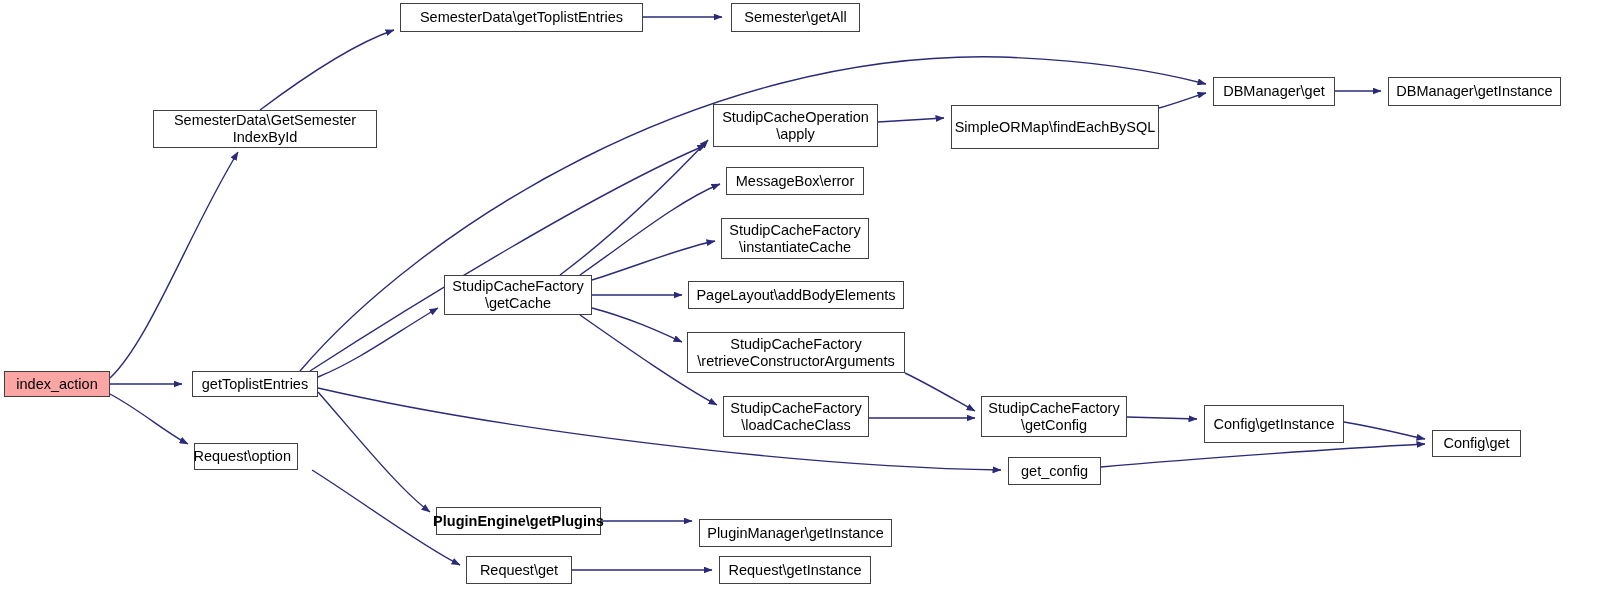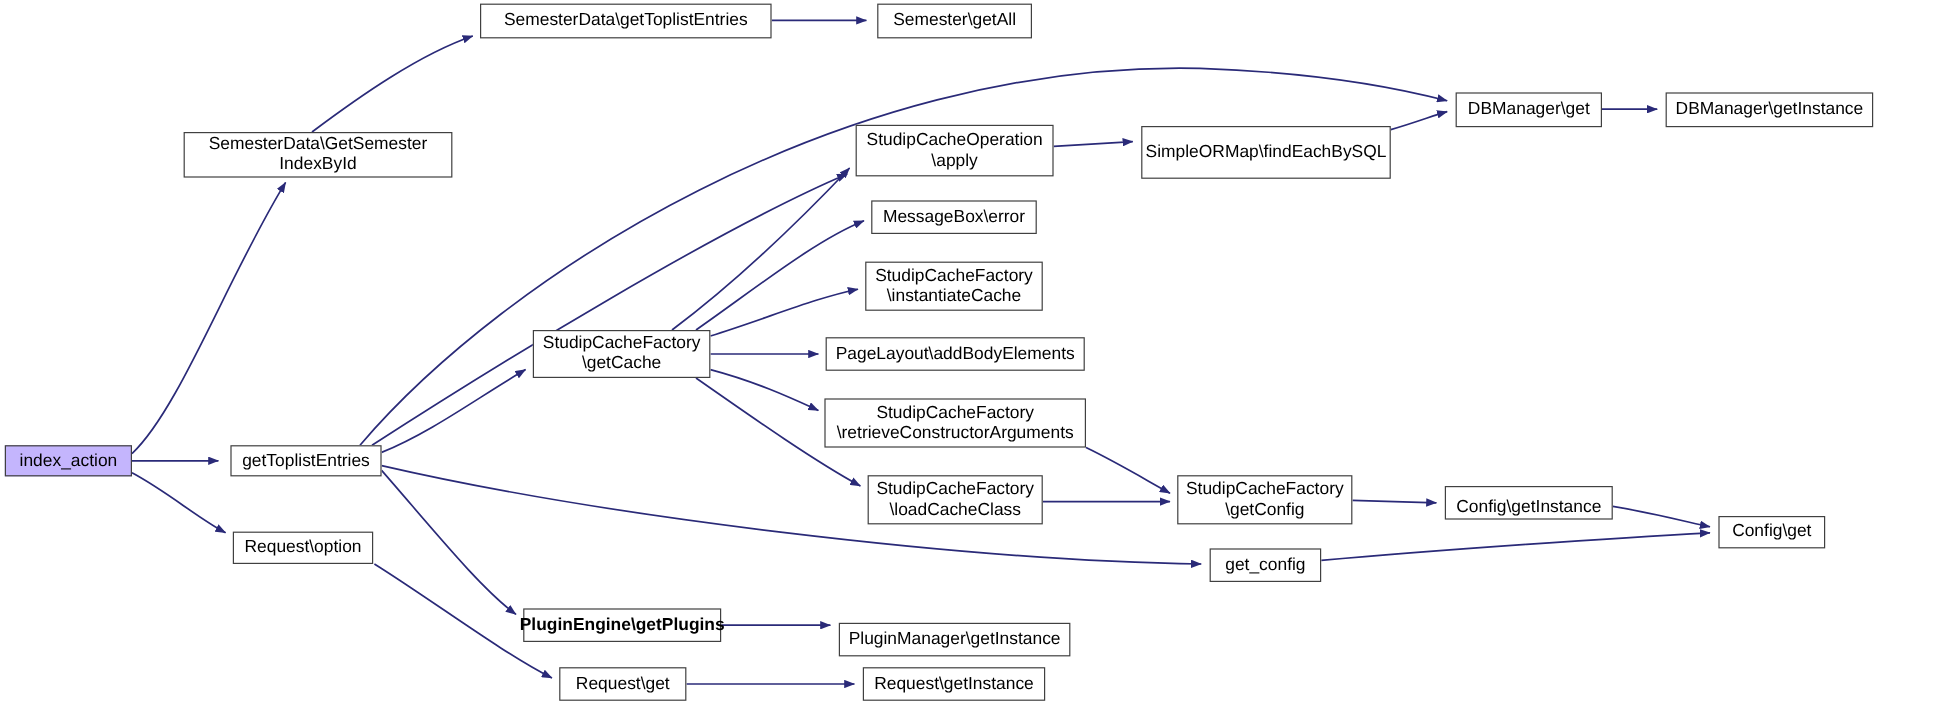--- a/index.html
+++ b/index.html
@@ -33,21 +33,21 @@
     align-items: center;
     justify-content: center;
     text-align: center;
     font-size: 14.5px;
     line-height: 17px;
     white-space: pre-line;
     letter-spacing: 0px;
     z-index: 2;
   }
   .gnode.root {
-    background: #c4b5fd;
+    background: #fca5a5;
     border: 1px solid #404040;
   }
   .gnode span {
     display: block;
     padding: 0 6px;
   }
 </style>
 </head>
 <body>
 
@@ -88,39 +88,39 @@
         <path d="M 572,570 L 712,570" fill="none" stroke="#2a2a78" stroke-width="1.4" marker-end="url(#arrowhead)"></path>
       </g>
   </svg>
   <div id="nodes-group">
       <div class="gnode root" style="left: 4px; top: 371px; width: 106px; height: 26px;"><span>index_action</span></div>
       <div class="gnode" style="left: 153px; top: 110px; width: 224px; height: 38px;"><span>SemesterData\GetSemester
 IndexById</span></div>
       <div class="gnode" style="left: 400px; top: 3px; width: 243px; height: 29px;"><span>SemesterData\getToplistEntries</span></div>
       <div class="gnode" style="left: 731px; top: 3px; width: 129px; height: 29px;"><span>Semester\getAll</span></div>
       <div class="gnode" style="left: 192px; top: 371px; width: 126px; height: 26px;"><span>getToplistEntries</span></div>
-      <div class="gnode" style="left: 194px; top: 443px; width: 117px; height: 27px;"><span>Request\option</span></div>
+      <div class="gnode" style="left: 194px; top: 443px; width: 104px; height: 27px; justify-content: flex-end;"><span>Request\option</span></div>
       <div class="gnode" style="left: 444px; top: 275px; width: 148px; height: 40px;"><span>StudipCacheFactory
 \getCache</span></div>
       <div class="gnode" style="left: 713px; top: 104px; width: 165px; height: 43px;"><span>StudipCacheOperation
 \apply</span></div>
       <div class="gnode" style="left: 951px; top: 105px; width: 208px; height: 44px;"><span>SimpleORMap\findEachBySQL</span></div>
       <div class="gnode" style="left: 1213px; top: 77px; width: 122px; height: 29px;"><span>DBManager\get</span></div>
       <div class="gnode" style="left: 1388px; top: 77px; width: 173px; height: 29px;"><span>DBManager\getInstance</span></div>
       <div class="gnode" style="left: 726px; top: 167px; width: 138px; height: 28px;"><span>MessageBox\error</span></div>
       <div class="gnode" style="left: 721px; top: 218px; width: 148px; height: 41px;"><span>StudipCacheFactory
 \instantiateCache</span></div>
       <div class="gnode" style="left: 688px; top: 281px; width: 216px; height: 28px;"><span>PageLayout\addBodyElements</span></div>
       <div class="gnode" style="left: 687px; top: 332px; width: 218px; height: 41px;"><span>StudipCacheFactory
 \retrieveConstructorArguments</span></div>
       <div class="gnode" style="left: 723px; top: 396px; width: 146px; height: 41px;"><span>StudipCacheFactory
 \loadCacheClass</span></div>
       <div class="gnode" style="left: 981px; top: 396px; width: 146px; height: 41px;"><span>StudipCacheFactory
 \getConfig</span></div>
-      <div class="gnode" style="left: 1204px; top: 405px; width: 140px; height: 28px; align-items: flex-end;"><span>Config\getInstance</span></div>
+      <div class="gnode" style="left: 1204px; top: 405px; width: 140px; height: 38px;"><span>Config\getInstance</span></div>
       <div class="gnode" style="left: 1432px; top: 430px; width: 89px; height: 27px;"><span>Config\get</span></div>
       <div class="gnode" style="left: 1008px; top: 457px; width: 93px; height: 28px;"><span>get_config</span></div>
       <div class="gnode" style="left: 436px; top: 507px; width: 165px; height: 28px; font-weight: bold;"><span>PluginEngine\getPlugins</span></div>
       <div class="gnode" style="left: 699px; top: 519px; width: 193px; height: 28px;"><span>PluginManager\getInstance</span></div>
       <div class="gnode" style="left: 466px; top: 556px; width: 106px; height: 28px; justify-content: center;"><span>Request\get</span></div>
       <div class="gnode" style="left: 719px; top: 556px; width: 152px; height: 28px;"><span>Request\getInstance</span></div>
     </div>
 </div>
 
 </body></html>

